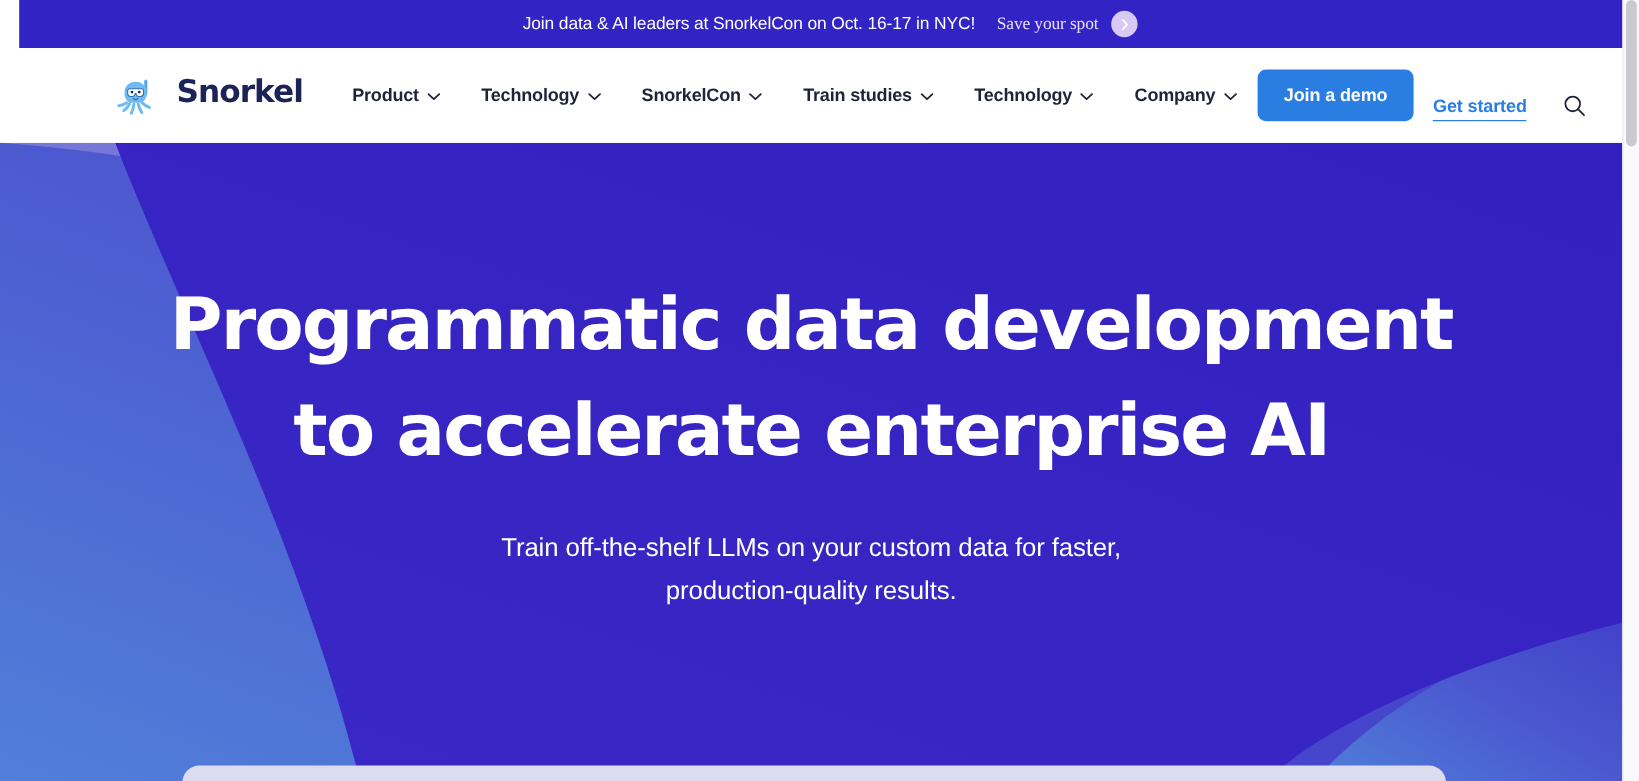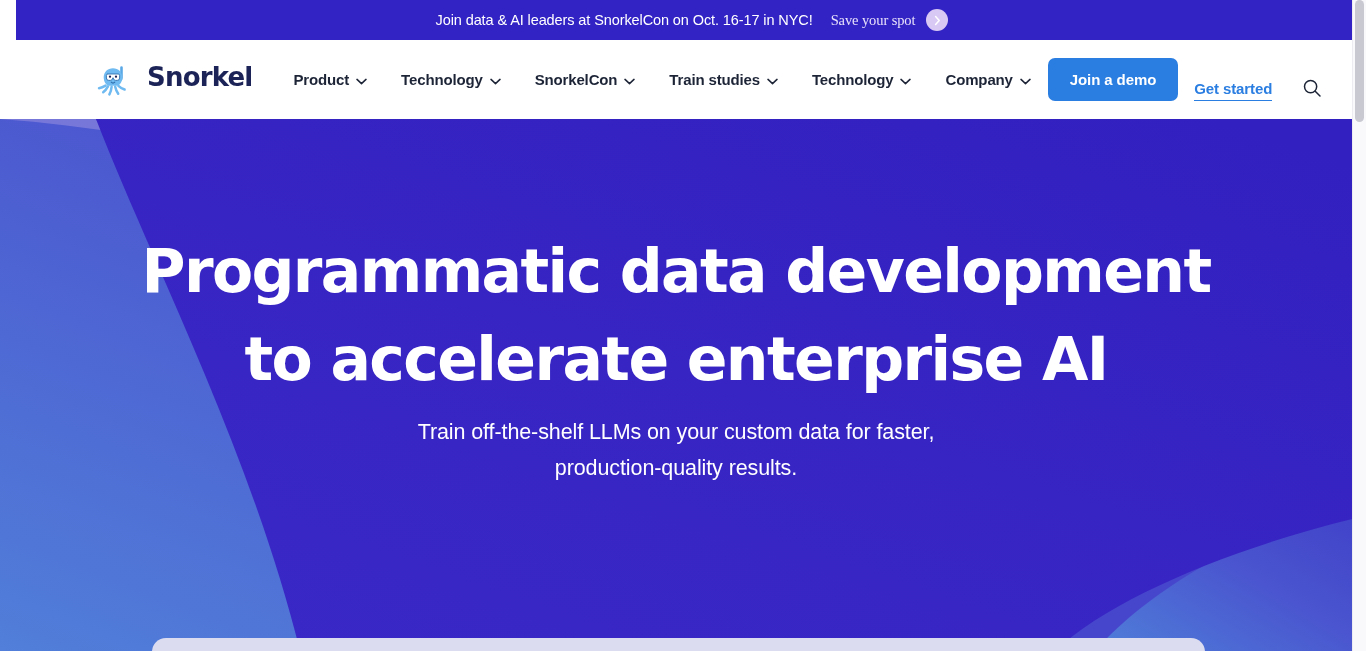--- a/index.html
+++ b/index.html
@@ -111,21 +111,21 @@
   .hero-title {
     font-family:"DejaVu Sans", sans-serif;
     color:#ffffff;
     font-size:60px; font-weight:700;
     line-height:88px;
     letter-spacing:-1.6px;
     text-align:center;
     max-width:1110px;
   }
   .hero-sub {
-    margin-top:11px;
+    margin-top:35px;
     color:#ffffff;
     font-size:21.5px; font-weight:400;
     line-height:36px;
     letter-spacing:-0.1px;
     text-align:center;
     max-width:580px;
   }
 
   
   .bottom-card {

